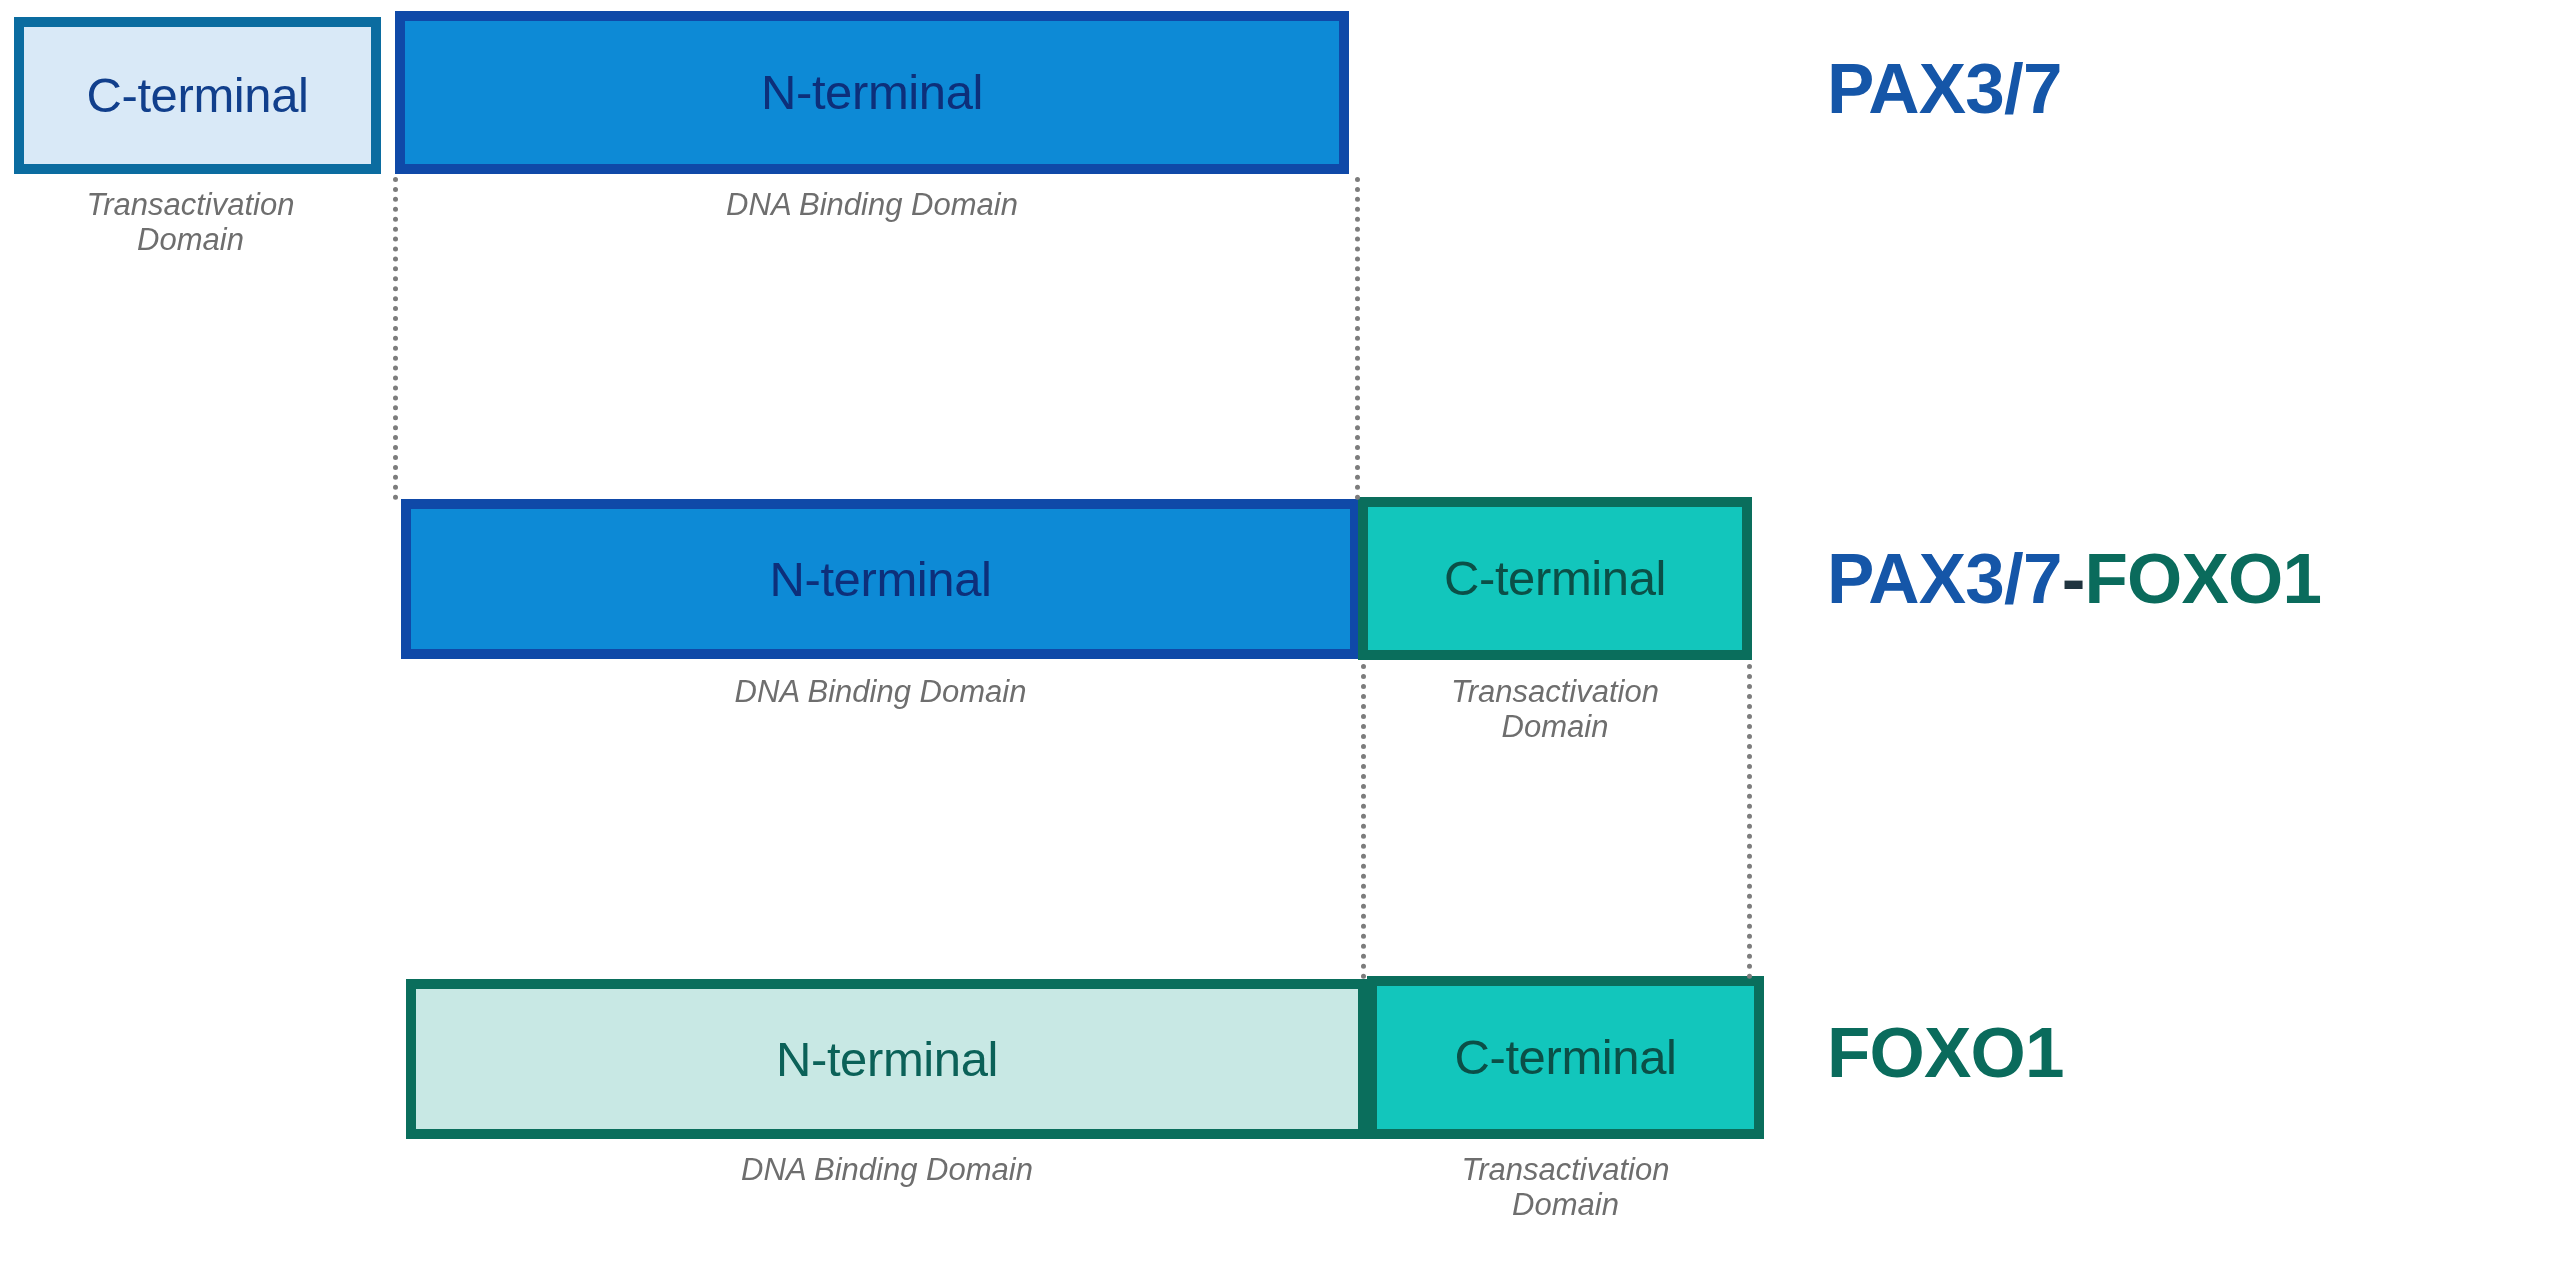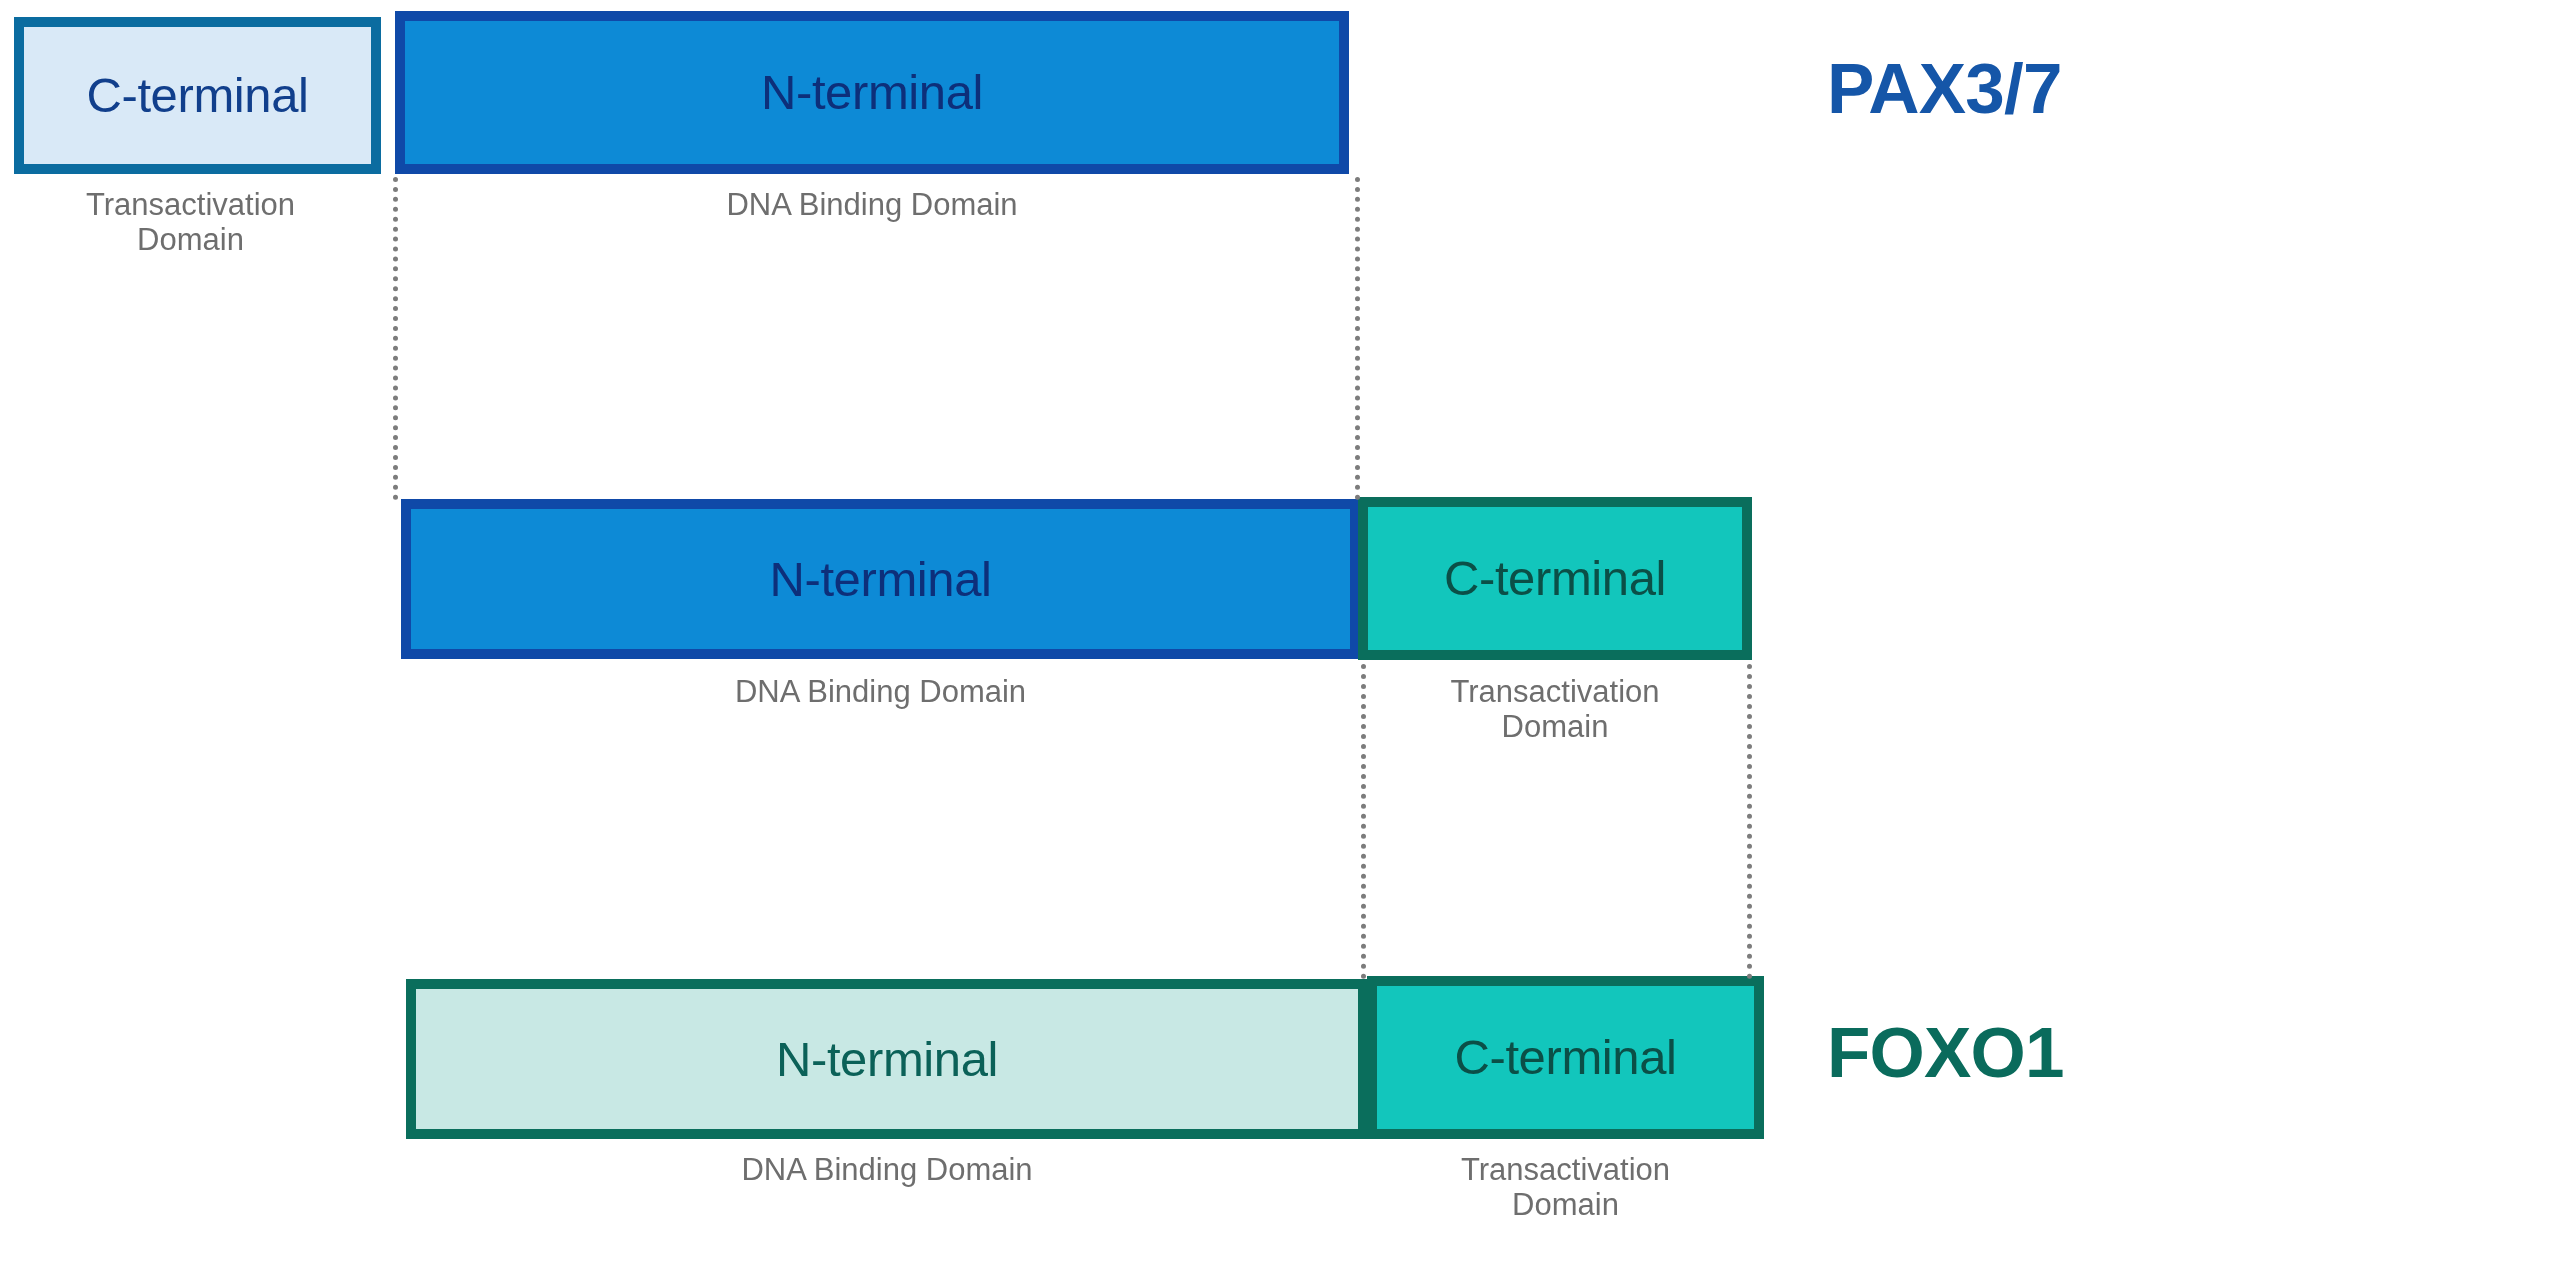--- a/index.html
+++ b/index.html
@@ -67,20 +67,21 @@
   .foxo-nterm .box-label { color: #0b6158; }
 
   
   .caption {
     position: absolute;
     color: #6e6e6e;
     font-size: 31px;
     line-height: 1.12;
     text-align: center;
     font-weight: 400;
+    font-style: italic;
   }
 
   
   .guide {
     position: absolute;
     width: 0;
     border-left: 5.5px dotted #7c7c7c;
   }
 
   
@@ -157,19 +158,22 @@
   <div class="guide" style="left:1355px; top:177px; height:323px;"></div>
 
   <div class="guide" style="left:1361px; top:664px; height:315px;"></div>
 
   <div class="guide" style="left:1747px; top:664px; height:315px;"></div>
 
   <div class="gene-label" style="left:1827px; top:53px;">
     <span class="gene-pax">PAX3/7</span>
   </div>
 
+  <div class="gene-label" style="left:1827px; top:543px;">
+    <span class="gene-pax">PAX3/7</span><span class="gene-dash">-</span><span class="gene-foxo">FOXO1</span>
+  </div>
 
   <div class="gene-label" style="left:1827px; top:1017px;">
     <span class="gene-foxo">FOXO1</span>
   </div>
 
 </div>
 
 
 </body></html>

